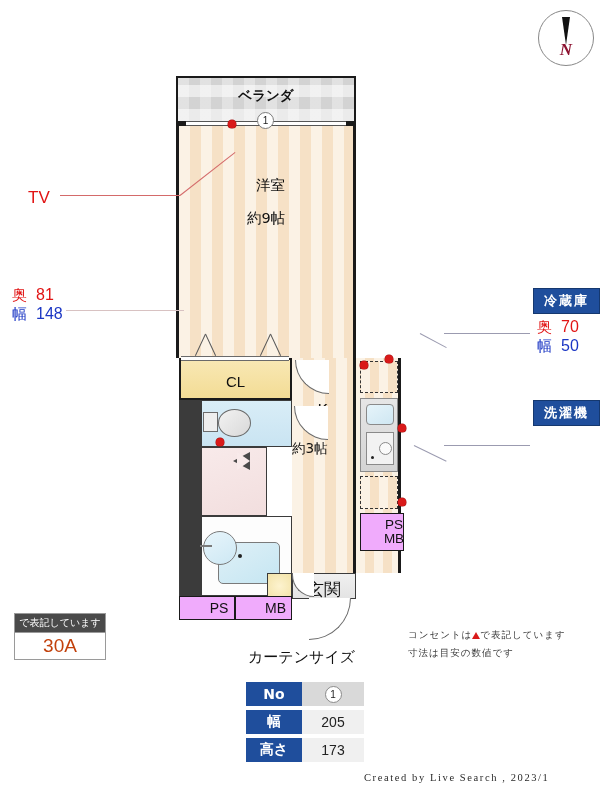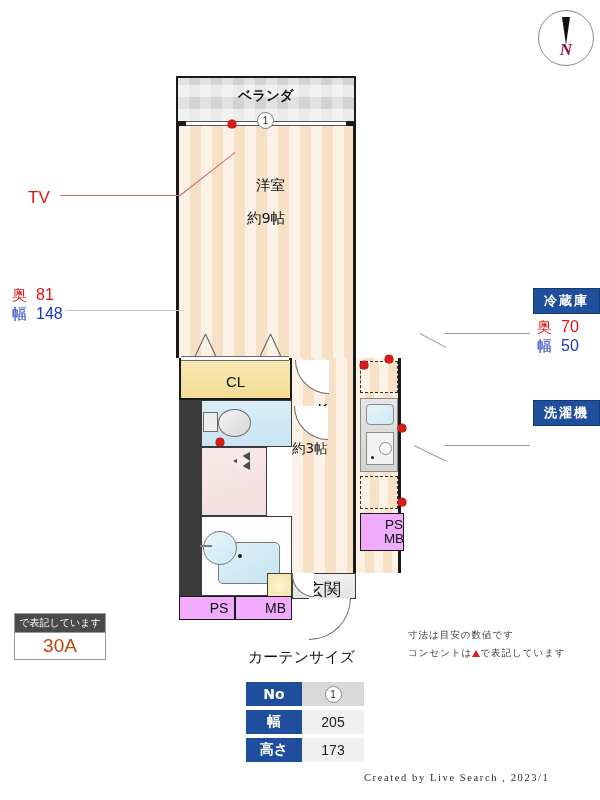--- a/index.html
+++ b/index.html
@@ -455,18 +455,18 @@
       <td class="vc">205</td>
     </tr>
     <tr>
       <td class="hc">高さ</td>
       <td class="vc">173</td>
     </tr>
   </tbody>
     </table>
 
   <div class="abs notes">
+    <div><span>コンセントは</span><span class="tri-red"></span><span>で表記しています</span></div>
     <div>寸法は目安の数値です</div>
-    <div><span>コンセントは</span><span class="tri-red"></span><span>で表記しています</span></div>
   </div>
 
   <div class="abs credit">Created by Live Search , 2023/1</div>
 </div>
 
 </body></html>

